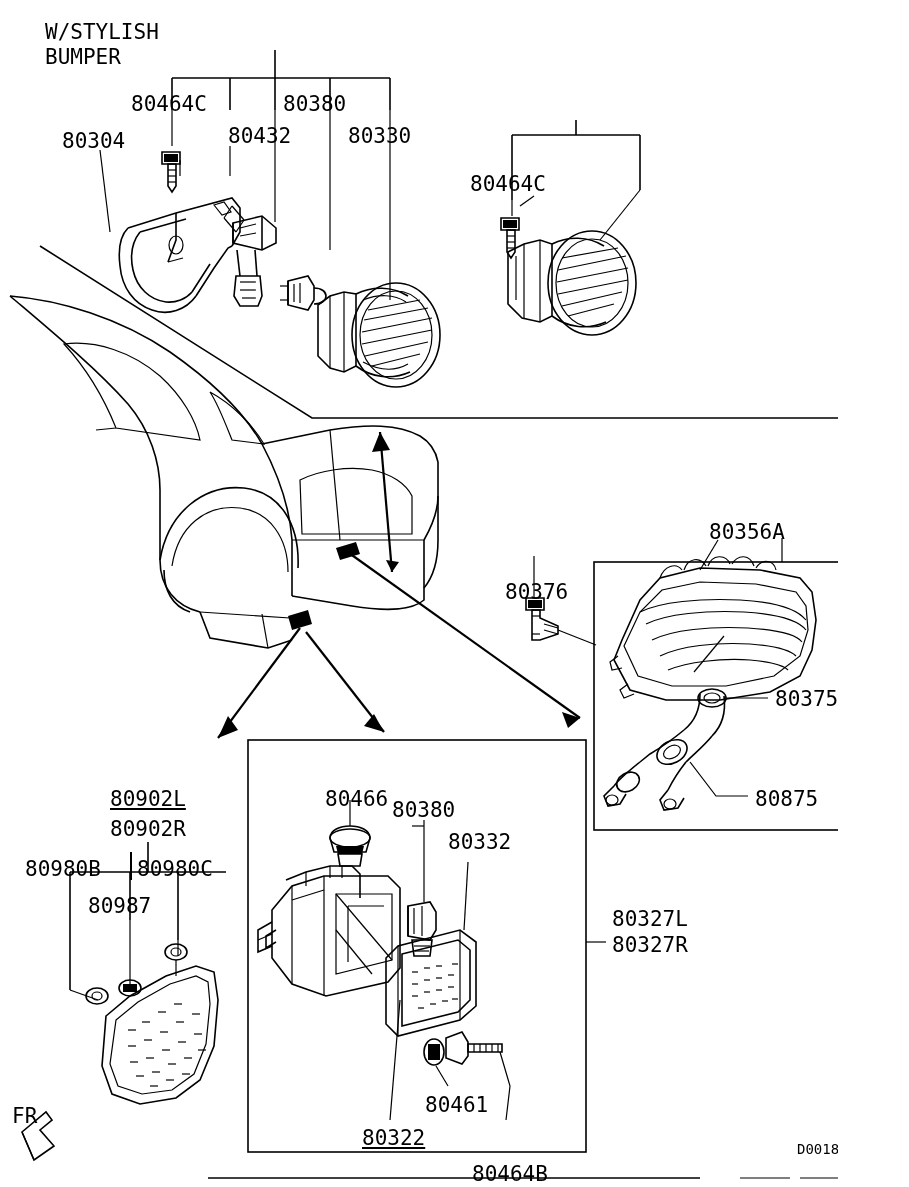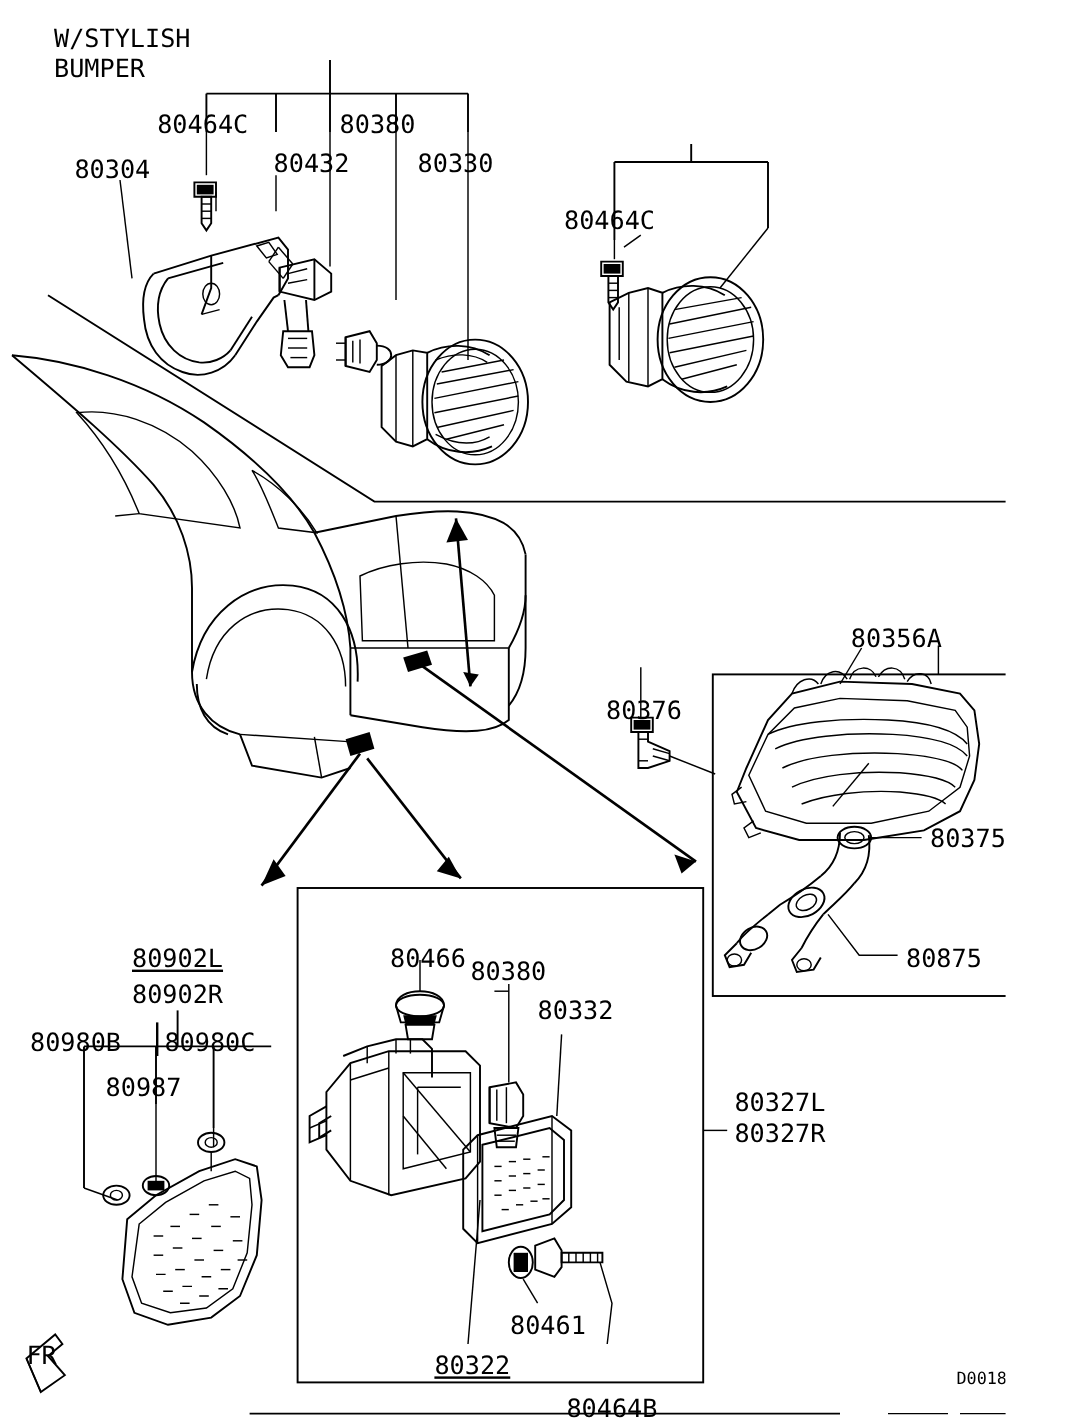--- a/index.html
+++ b/index.html
@@ -445,17 +445,17 @@
   <div class="lbl" style="left:448px; top:830px;">80332</div>
   <div class="lbl" style="left:25px; top:857px;">80980B</div>
   <div class="lbl" style="left:137px; top:857px;">80980C</div>
   <div class="lbl" style="left:88px; top:894px;">80987</div>
   <div class="lbl" style="left:612px; top:907px;">80327L</div>
   <div class="lbl" style="left:612px; top:933px;">80327R</div>
   <div class="lbl" style="left:425px; top:1093px;">80461</div>
   <div class="lbl" style="left:362px; top:1126px;text-decoration:underline;">80322</div>
   <div class="lbl" style="left:472px; top:1126px;margin-top:36px;">80464B</div>
   <div class="lbl small" style="left:797px; top:1137px;">D00186</div>
-  <div class="lbl" style="left:22px; top:1104px;margin-top:14px;">FR</div>
+  <div class="lbl" style="left:12px; top:1104px;">FR</div>
 
   <div style="position:absolute; left:130px; top:852px; width:1.6px; height:28px; background:#000;"></div>
 
 </div>
 
 </body></html>

